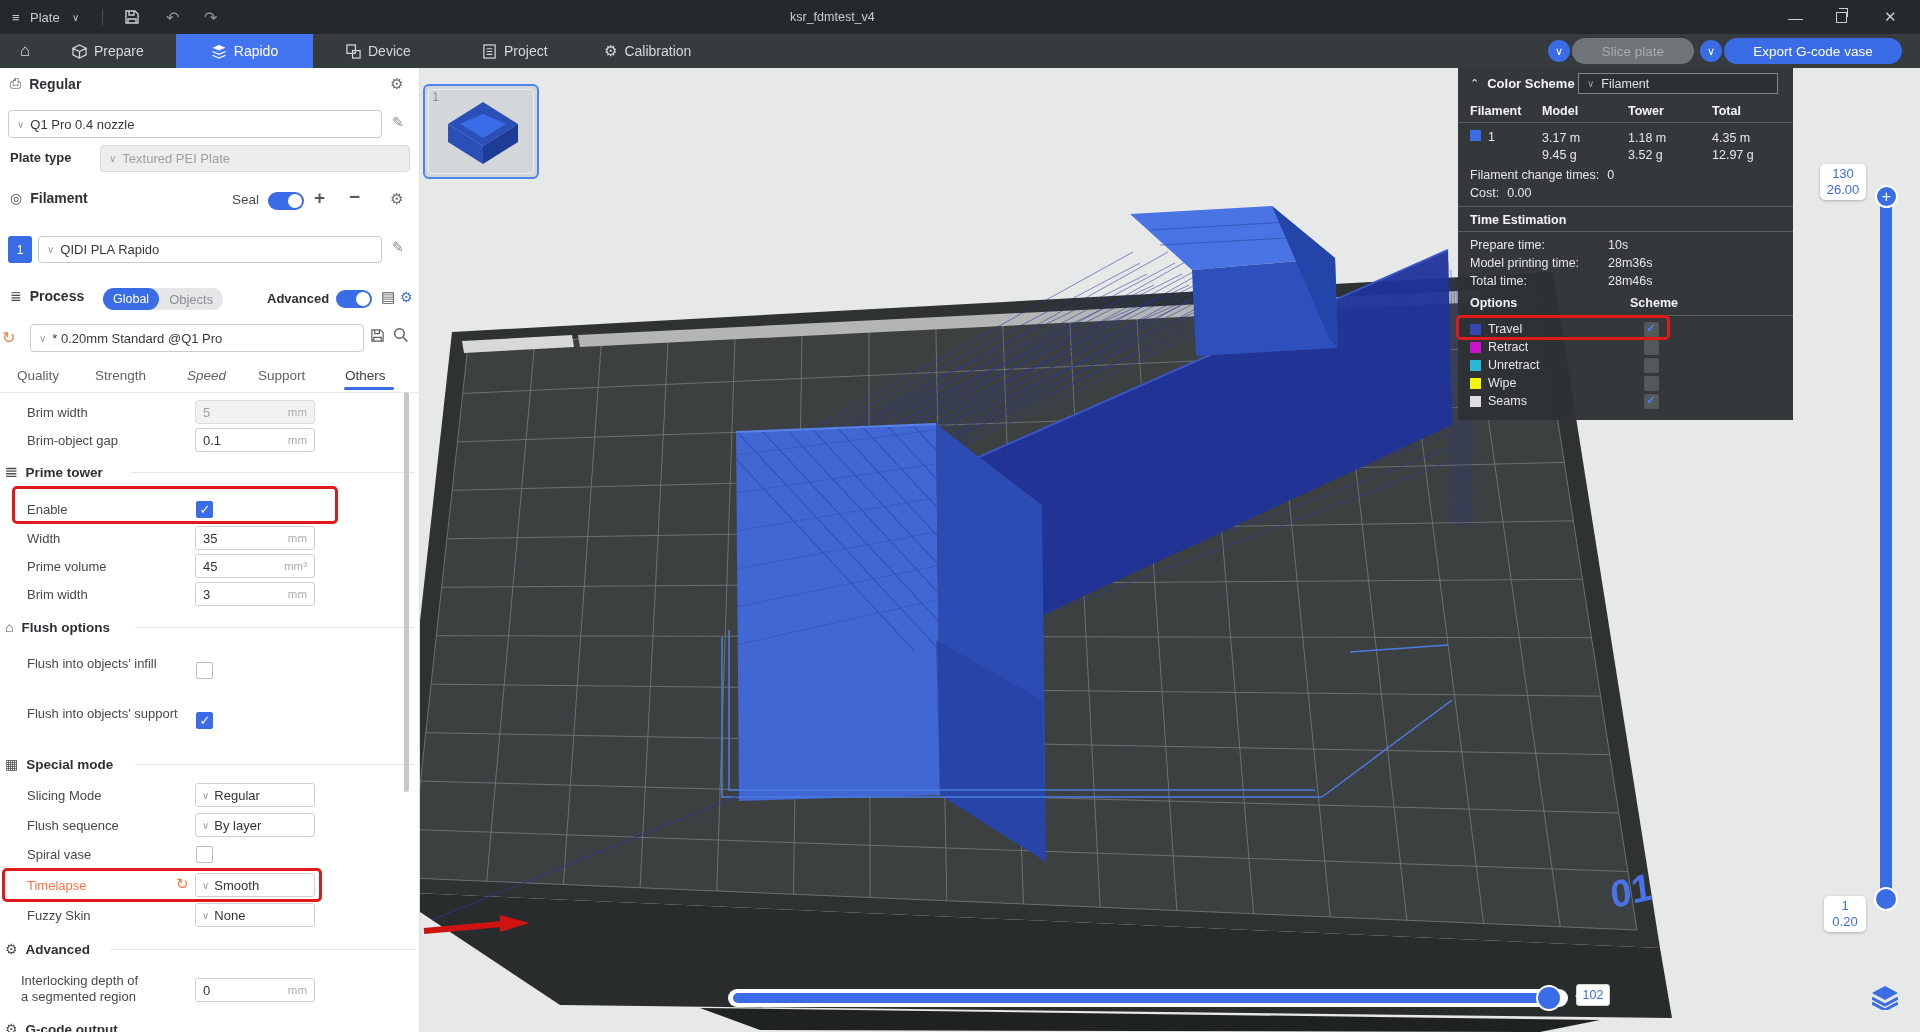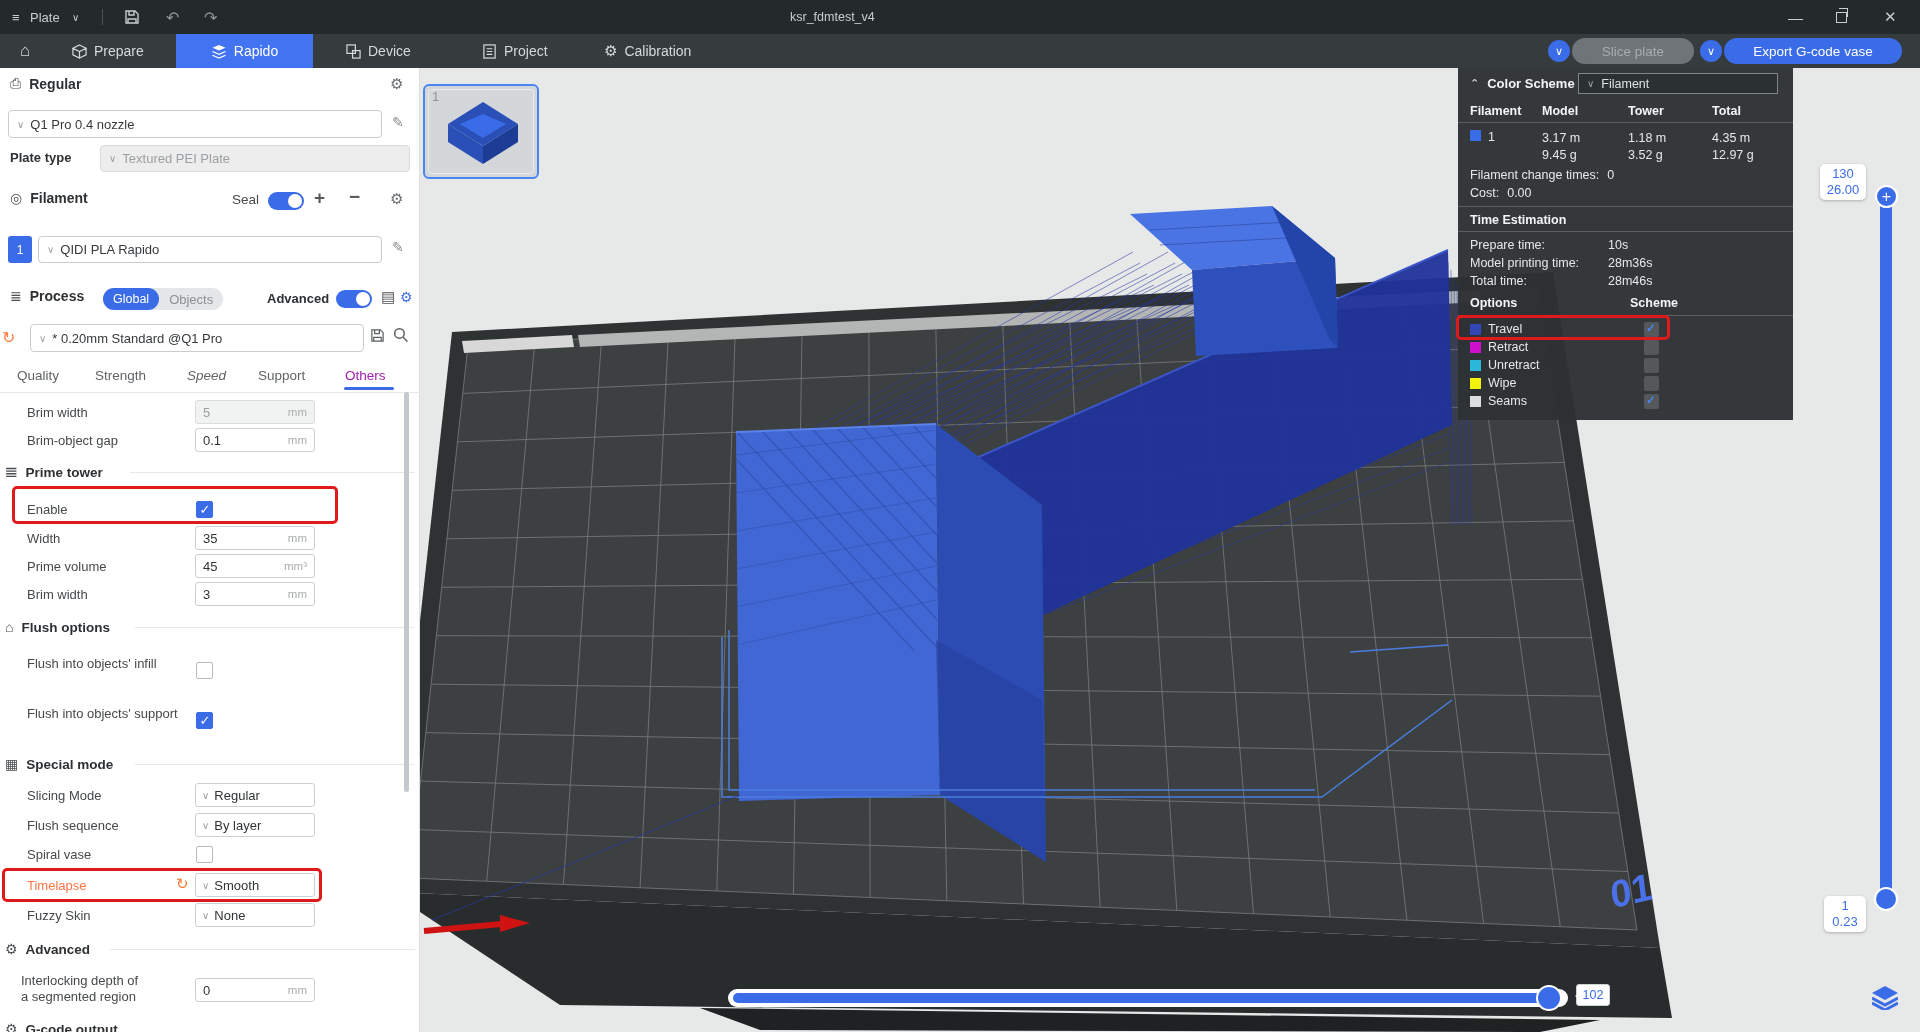--- a/index.html
+++ b/index.html
@@ -26,21 +26,21 @@
   .combo .chev { color:#9a9ea1; font-size:10px; }
   .combo.disabled { background:#ededee; color:#9aa0a3; border-color:#d8dadb; }
   .badge { position:absolute; background:#3b6ce8; color:#fff; font-size:12px; display:flex; align-items:center; justify-content:center; border-radius:3px; }
   .toggle { position:absolute; width:36px; height:18px; border-radius:10px; background:#3b6ce8; }
   .toggle::after { content:""; position:absolute; right:2px; top:2px; width:14px; height:14px; border-radius:50%; background:#fff; }
   .plusminus { position:absolute; color:#55595c; font-size:19px; font-weight:bold; }
   .seg { position:absolute; height:22px; background:#e4e6e8; border-radius:11px; display:flex; align-items:center; }
   .seg .on { background:#3b6ce8; color:#fff; border-radius:11px; height:22px; display:flex; align-items:center; padding:0 10px; font-size:12.5px; }
   .seg .off { color:#8a9094; padding:0 10px; font-size:13px; }
   .ptab { position:absolute; font-size:13.5px; color:#5f6467; }
-  .ptab.hot { color:#a21caf; }
+  .ptab.hot { color:#404040; }
   .tabline { position:absolute; height:3px; background:#3b6ce8; border-radius:2px; }
   .divider { position:absolute; height:1px; background:#e6e8e9; }
   .plabel { position:absolute; color:#45494c; font-size:13px; line-height:16px; }
   .plabel.mod { color:#ff7444; }
   .valbox { position:absolute; width:120px; height:24px; border:1px solid #cdd0d1; border-radius:3px; background:#fff; display:flex; align-items:center; padding:0 7px; font-size:13px; color:#2f3336; }
   .valbox .unit { margin-left:auto; color:#a8adb0; font-size:11.5px; }
   .valbox.disabled { background:#f1f2f2; color:#9aa0a3; border-color:#dadcdd; }
   .dropbox { position:absolute; width:120px; height:24px; border:1px solid #cdd0d1; border-radius:3px; background:#fff; display:flex; align-items:center; gap:5px; padding:0 6px; font-size:13px; color:#2f3336; }
   .dropbox .chev { color:#9aa0a3; font-size:10px; }
   .cb { position:absolute; width:17px; height:17px; border:1px solid #b8bcbe; border-radius:2px; background:#fff; }
@@ -556,21 +556,21 @@
   </div>
   <div class="redrect" style="left:1456px; top:315px; width:214px; height:25px;"></div>
 
   <div class="abs tooltip" style="left:1820px; top:164px; width:46px;">
     <span>130</span><br><span>26.00</span>
   </div>
   <div class="abs" id="vtrack"></div>
   <div class="abs" id="vplus">+</div>
   <div class="abs" id="vhandle"></div>
   <div class="abs tooltip" style="left:1824px; top:896px; width:42px;">
-    <span>1</span><br><span>0.23</span>
+    <span>1</span><br><span>0.20</span>
   </div>
   <svg class="abs" style="left:1872px; top:986px; z-index:26;" width="26" height="24" viewBox="0 0 26 24">
     <polygon points="13,0 26,7 13,14 0,7" fill="#3b6ce8"></polygon>
     <path d="M0,12 L13,19 L26,12" fill="none" stroke="#3b6ce8" stroke-width="3"></path>
     <path d="M0,17 L13,24 L26,17" fill="none" stroke="#3b6ce8" stroke-width="3"></path>
   </svg>
 
   <div class="abs" id="htrack">
     <div id="hfill"></div>
     <div id="hhandle"></div>

